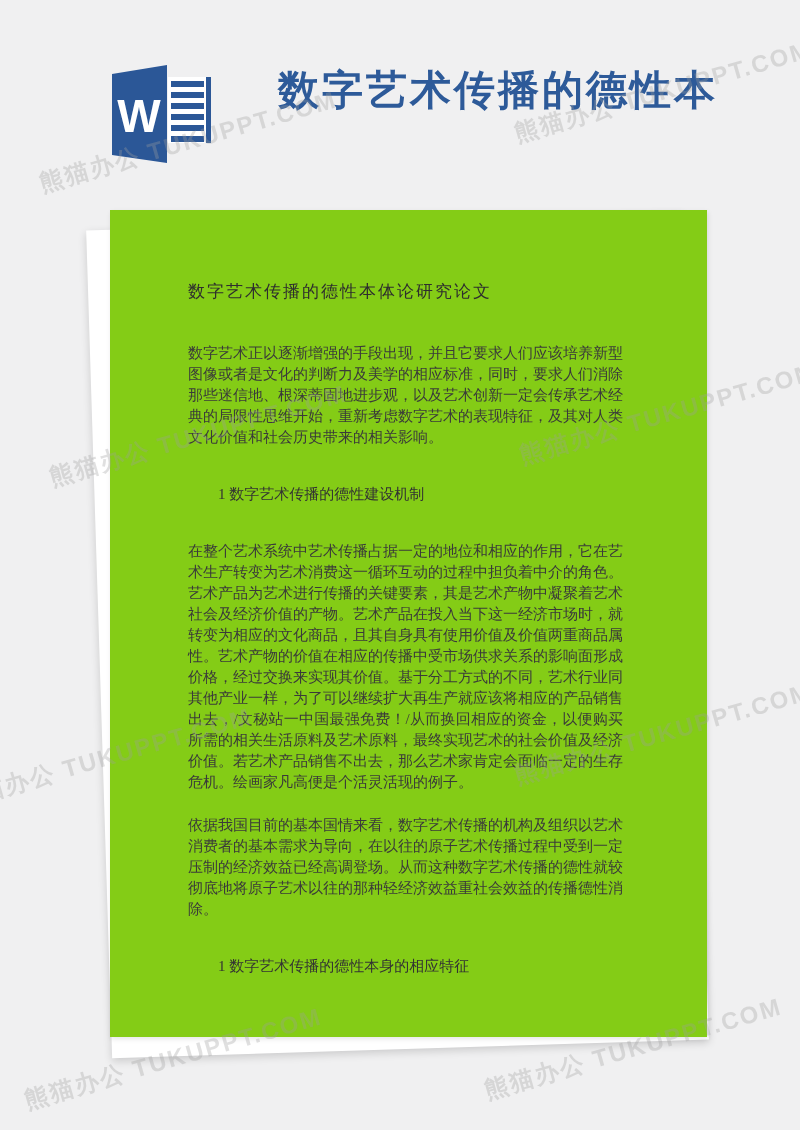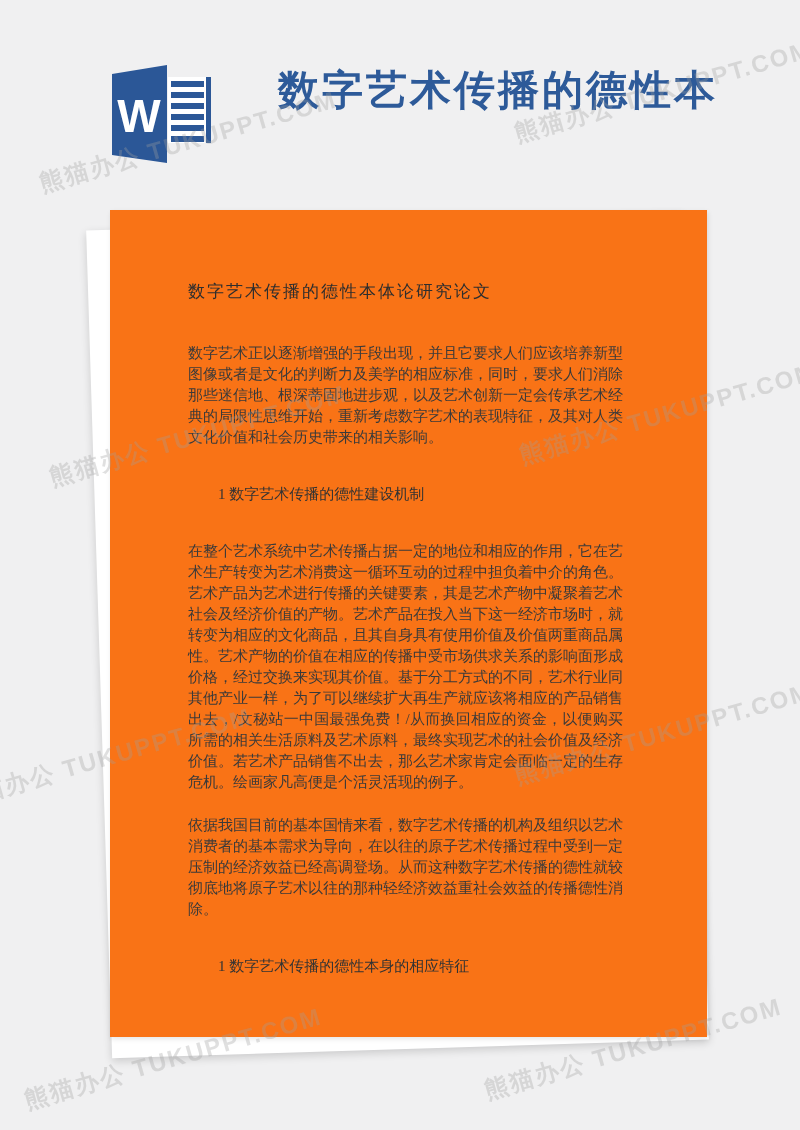--- a/index.html
+++ b/index.html
@@ -26,21 +26,21 @@
   
   .sheet-back{
     position:absolute;left:99px;top:221px;width:597px;height:828px;
     background:#ffffff;
     transform:rotate(-1.8deg);
     box-shadow:0 3px 8px rgba(0,0,0,0.16);
     z-index:1;
   }
   .sheet-front{
     position:absolute;left:110px;top:210px;width:597px;height:827px;
-    background:#f97316;
+    background:#84cc16;
     box-shadow:1px 2px 5px rgba(0,0,0,0.10);
     z-index:2;
   }
   .doc-body{padding:70px 78px 0 78px;}
   .doc-title{
     font-size:17px;color:#2e2e2e;letter-spacing:2px;
     margin:0 0 40px 0;font-weight:400;
   }
   .doc-para{
     font-size:15px;line-height:21px;color:#3a3a3a;

